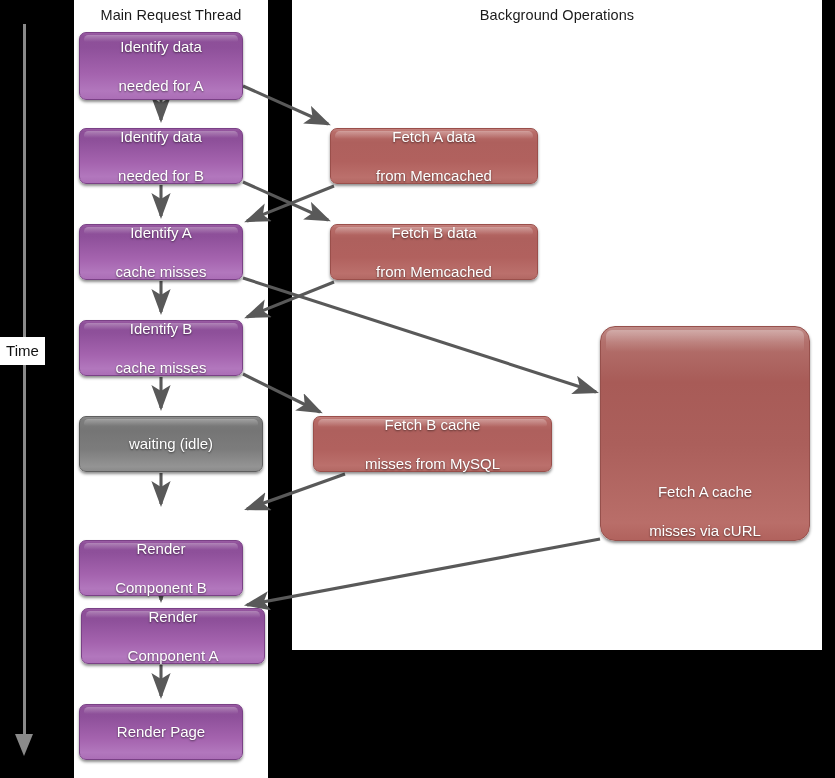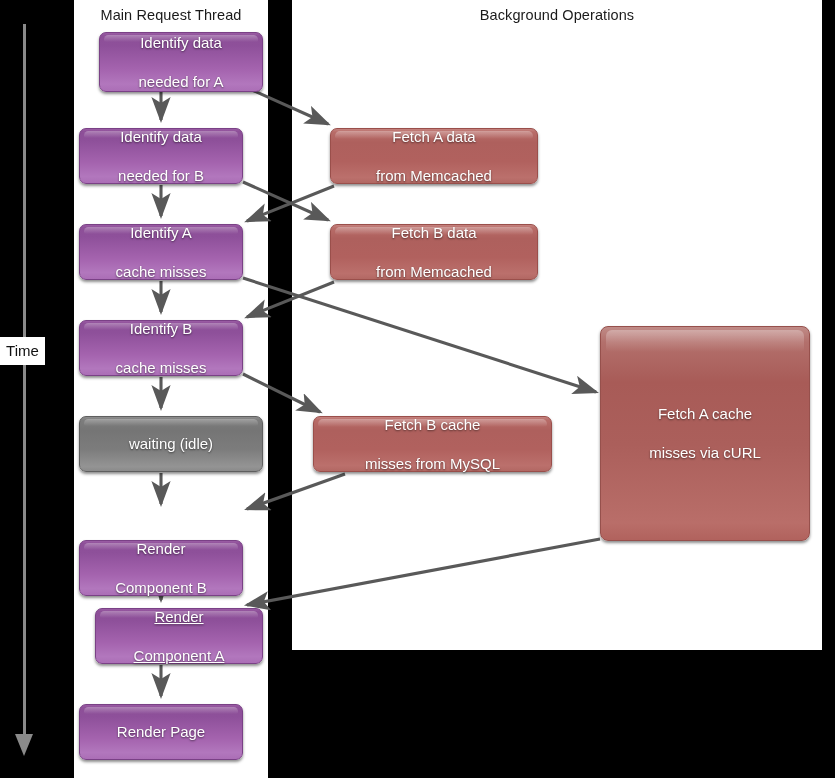--- a/index.html
+++ b/index.html
@@ -44,21 +44,21 @@
     background:linear-gradient(to bottom,rgba(255,255,255,.32),rgba(255,255,255,0));}
   .n-gray{
     background:linear-gradient(to bottom,#8d8d8d 0%,#7d7d7d 6%,#757575 25%,#7c7c7c 60%,#949494 92%,#8a8a8a 100%);
     border:1px solid #5f5f5f;}
   .n-gray::before{content:"";position:absolute;left:4px;right:4px;top:2px;height:7px;
     border-radius:5px 5px 3px 3px;
     background:linear-gradient(to bottom,rgba(255,255,255,.28),rgba(255,255,255,0));}
 
   .n-big{
     background:linear-gradient(to bottom,#c08b87 0%,#b3706c 7%,#a85b57 26%,#ab5f5b 55%,#b96e69 92%,#b1625d 100%);
-    border:1px solid #96504c;border-radius:8px;}
+    border:1px solid #96504c;border-radius:15px;align-items:flex-end;}
   .n-big::before{content:"";position:absolute;left:5px;right:5px;top:3px;height:22px;
     border-radius:6px 6px 4px 4px;
     background:linear-gradient(to bottom,rgba(255,255,255,.30),rgba(255,255,255,0));}
 
   #edges{position:absolute;left:0;top:0;width:835px;height:778px;pointer-events:none;}
 </style>
 </head>
 <body>
 
 <div id="stage">
@@ -97,21 +97,21 @@
       <line x1="243" y1="278" x2="596" y2="392"></line>
       <line x1="243" y1="374" x2="320" y2="412"></line>
 
       <line x1="334" y1="186" x2="247" y2="221"></line>
       <line x1="334" y1="282" x2="247" y2="317"></line>
       <line x1="345" y1="474" x2="247" y2="509"></line>
       <line x1="600" y1="539" x2="247" y2="605"></line>
     </g>
   </svg>
 
-  <div class="node n-purple" style="left:79px;top:32px;width:164px;height:60px;margin-left:20px;">
+  <div class="node n-purple" style="left:79px;top:32px;width:164px;height:68px;">
     <span>
       <span>Identify data</span><br>
       <span>needed for A</span>
     </span>
   </div>
 
   <div class="node n-purple" style="left:79px;top:128px;width:164px;height:56px;">
     <span>
       <span>Identify data</span><br>
       <span>needed for B</span>
@@ -138,21 +138,21 @@
       </span>
   </div>
 
   <div class="node n-purple" style="left:79px;top:512px;width:164px;height:56px;margin-top:28px;">
     <span>
       <span>Render</span><br>
       <span>Component B</span>
     </span>
   </div>
 
-  <div class="node n-purple" style="left:95px;top:608px;width:168px;height:56px;text-decoration:underline;">
+  <div class="node n-purple" style="left:81px;top:608px;width:184px;height:56px;">
     <span>
       <span>Render</span><br>
       <span>Component A</span>
     </span>
   </div>
 
   <div class="node n-purple" style="left:79px;top:704px;width:164px;height:56px;">
     <span>
         <span>Render Page</span>
       </span>

